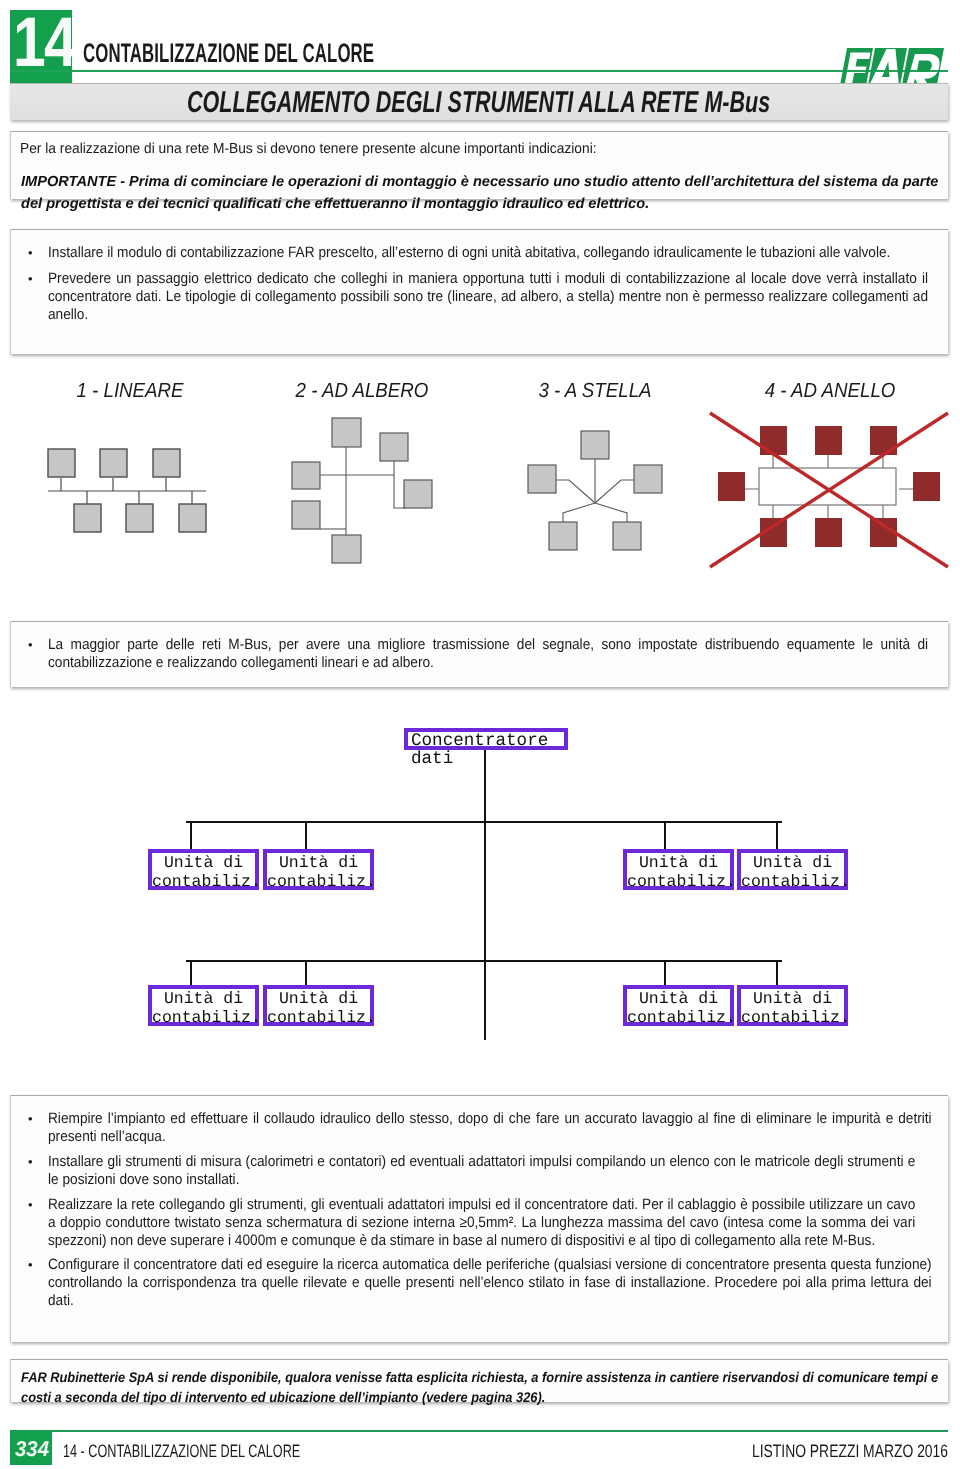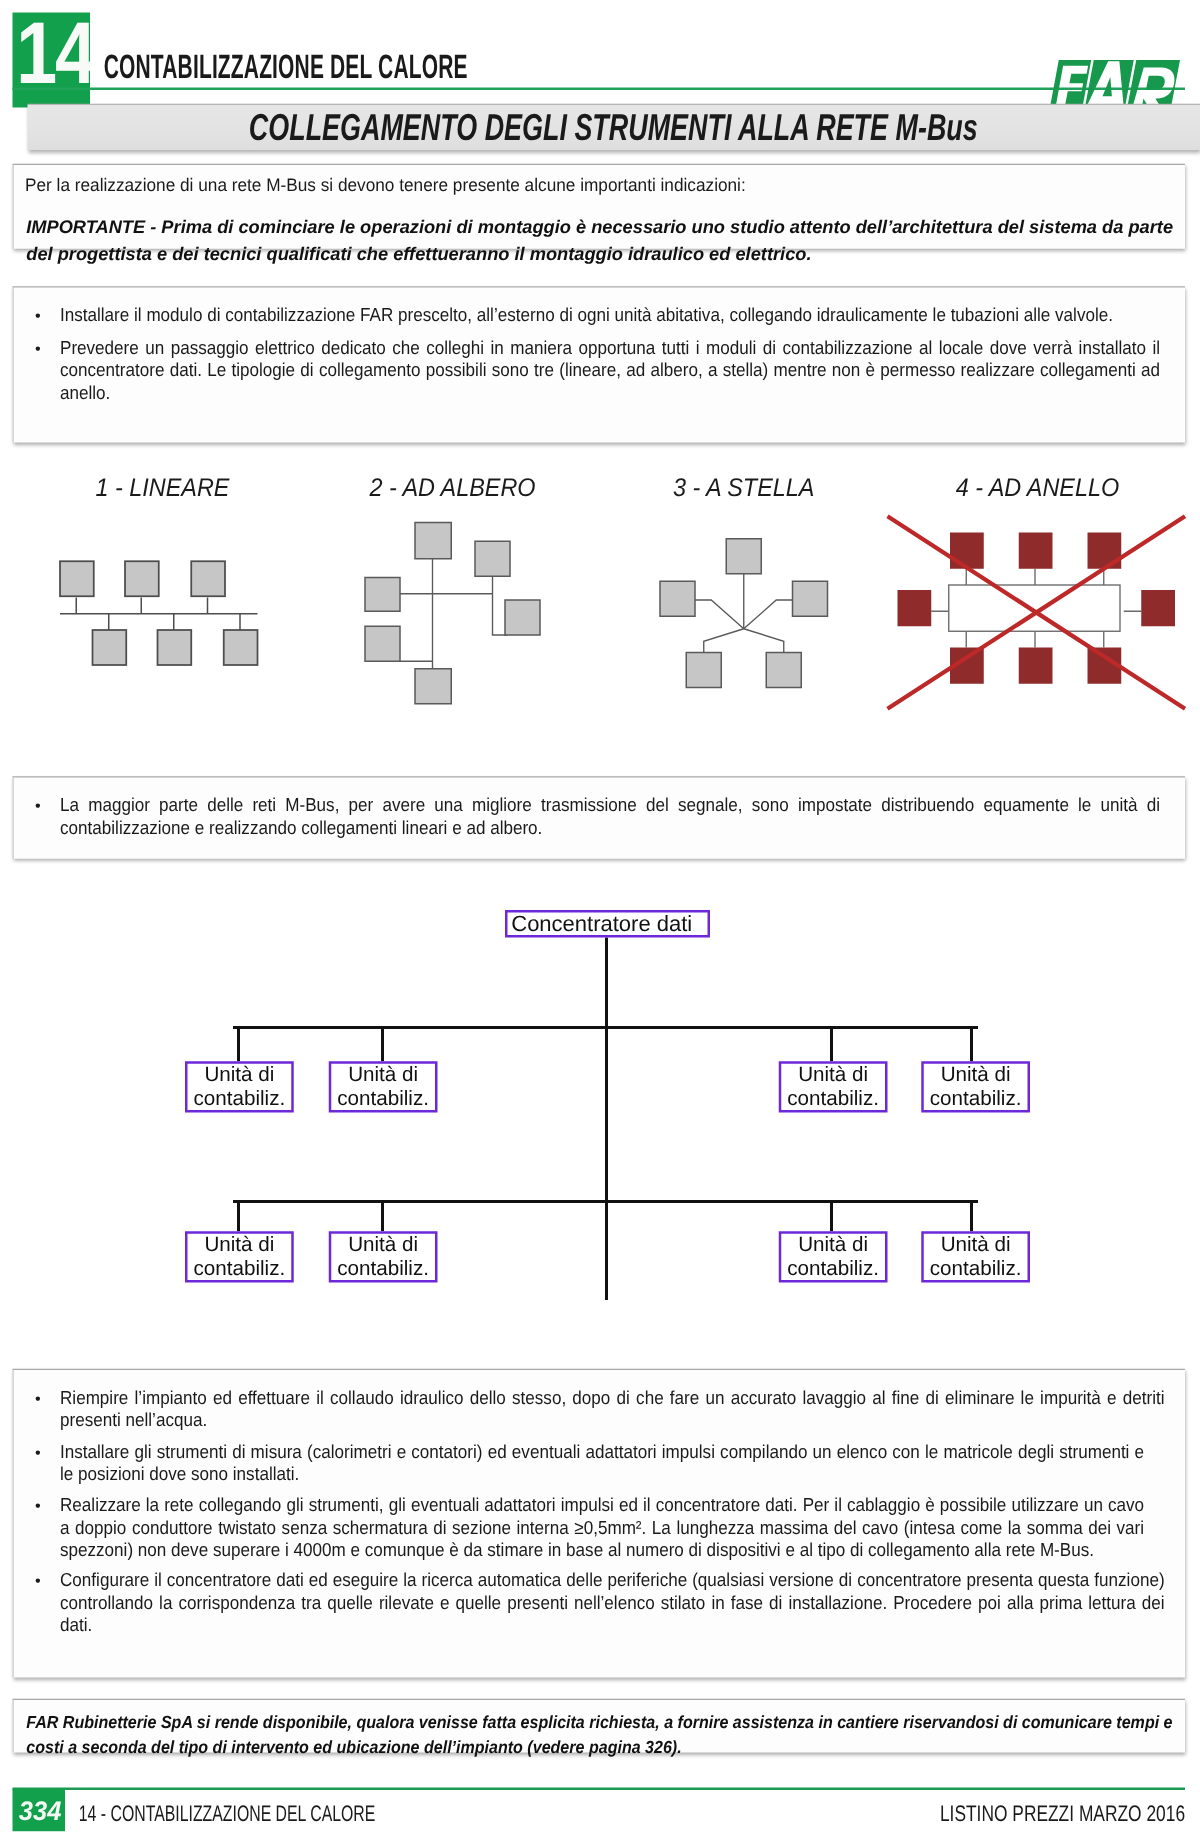--- a/index.html
+++ b/index.html
@@ -35,21 +35,21 @@
   .hdr-rule {
     position:absolute; left:10px; top:70px; width:938px; height:2px;
     background:#21a25a;
   }
 
   
   .logo { position:absolute; left:831px; top:1px; width:118px; height:72px;margin-top:44px; }
 
   
   .band {
-    position:absolute; left:22px; top:83px; width:938px; height:37px;
+    position:absolute; left:10px; top:83px; width:938px; height:37px;
     background:linear-gradient(to bottom,#e6e6e6 0%,#e3e3e3 55%,#dedede 100%);
     border-top:1px solid #b5b5b5;
     box-shadow:1px 2px 3px rgba(0,0,0,0.30);
     text-decoration:underline;
   }
   .band-title {
     position:absolute; right:178px; top:4px;
     font-family:"Liberation Sans", sans-serif;
     font-weight:bold; font-style:italic;
     font-size:30px; line-height:30px; color:#1a1a1a;
@@ -96,29 +96,29 @@
   .topo-label {
     position:absolute; top:381px;
     font-family:"Liberation Sans", sans-serif;
     font-size:20.4px; font-style:italic; line-height:20.4px; color:#1b1b1b;
     text-align:center; white-space:nowrap;
     transform: scaleX(0.918); transform-origin: center top;
   }
 
   
   .tnode {
-    position:absolute; background:#ffffff; border:2px solid #6d28d9;
-    font-family:Liberation Sans, sans-serif; color:#111;
+    position:absolute; background:#ffffff; border:4px solid #6d28d9;
+    font-family:Liberation Mono, monospace; color:#111;
   }
   .tnode-root {
     left:404px; top:728px; width:164px; height:22px;
     font-size:17.6px; line-height:18px; padding:0 0 0 3px;
   }
   .tunit {
-    width:87px; height:41px; font-size:16.5px; line-height:19px;
+    width:111px; height:41px; font-size:16.5px; line-height:19px;
     padding:0; text-align:center;
   }
 
   
   #card-intro { left:10px; top:131px; width:938px; height:68px; }
   #card-bul1  { left:10px; top:229px; width:938px; height:125px; }
   #card-note  { left:10px; top:621px; width:938px; height:66px; }
   #card-bul2  { left:10px; top:1095px; width:938px; height:247px; }
   #card-disc  { left:10px; top:1359px; width:938px; height:43px; }
 

